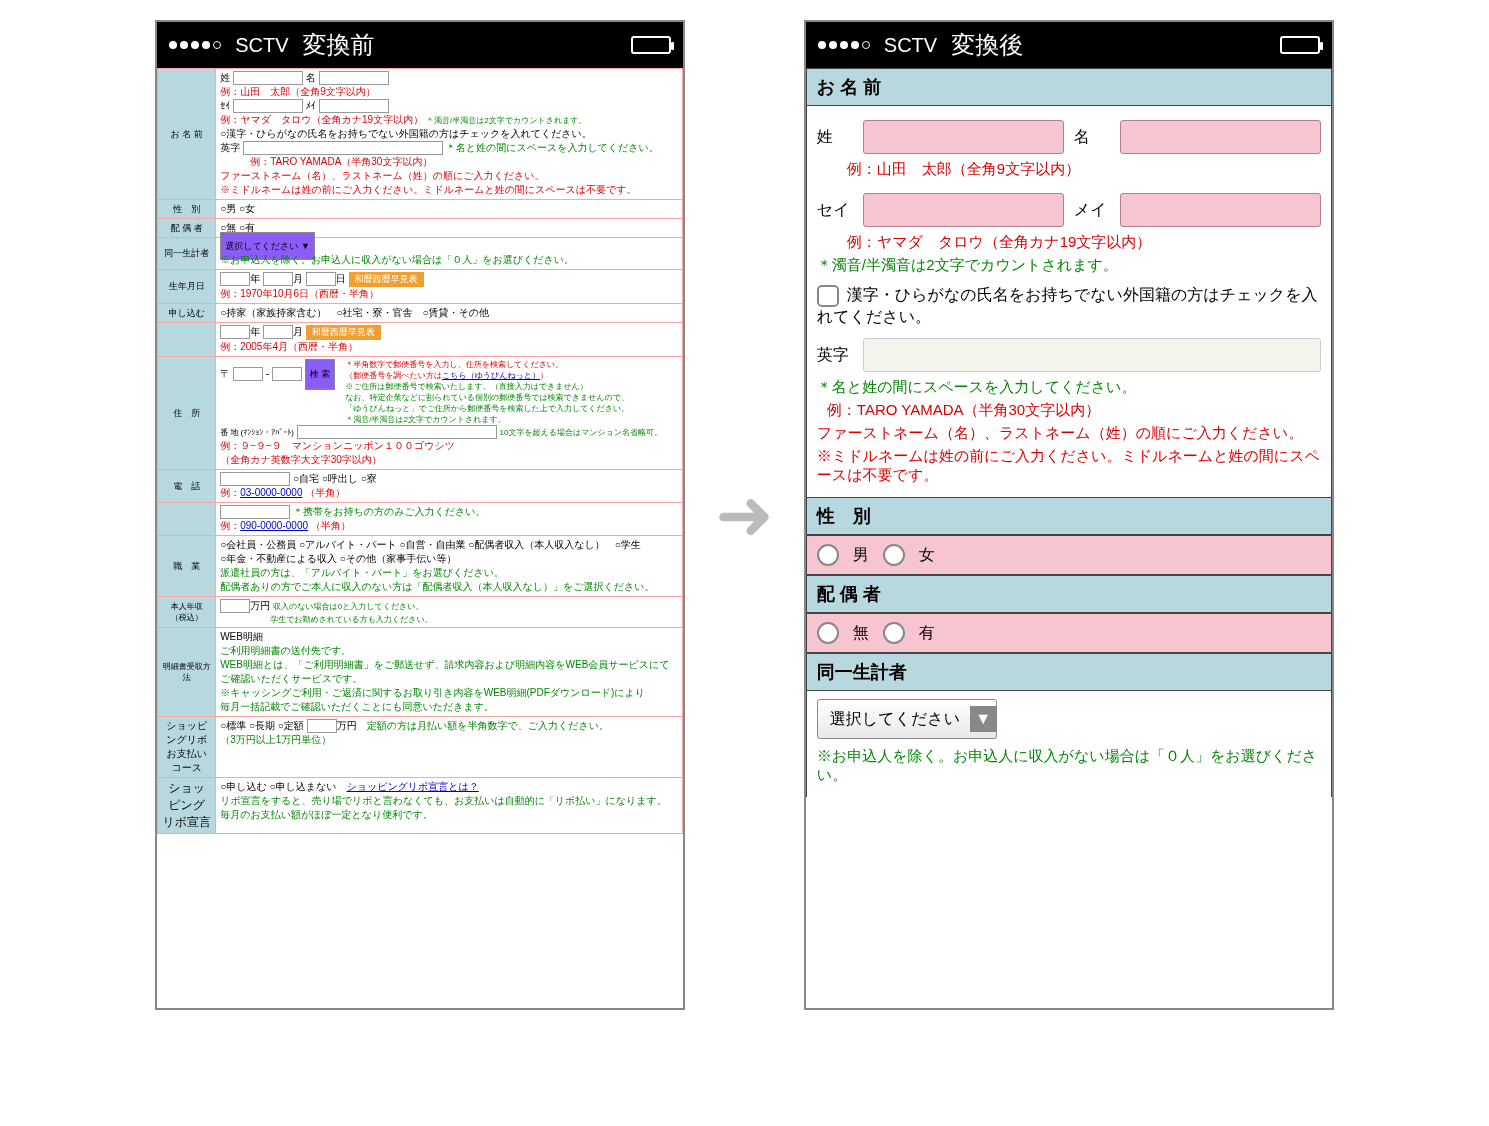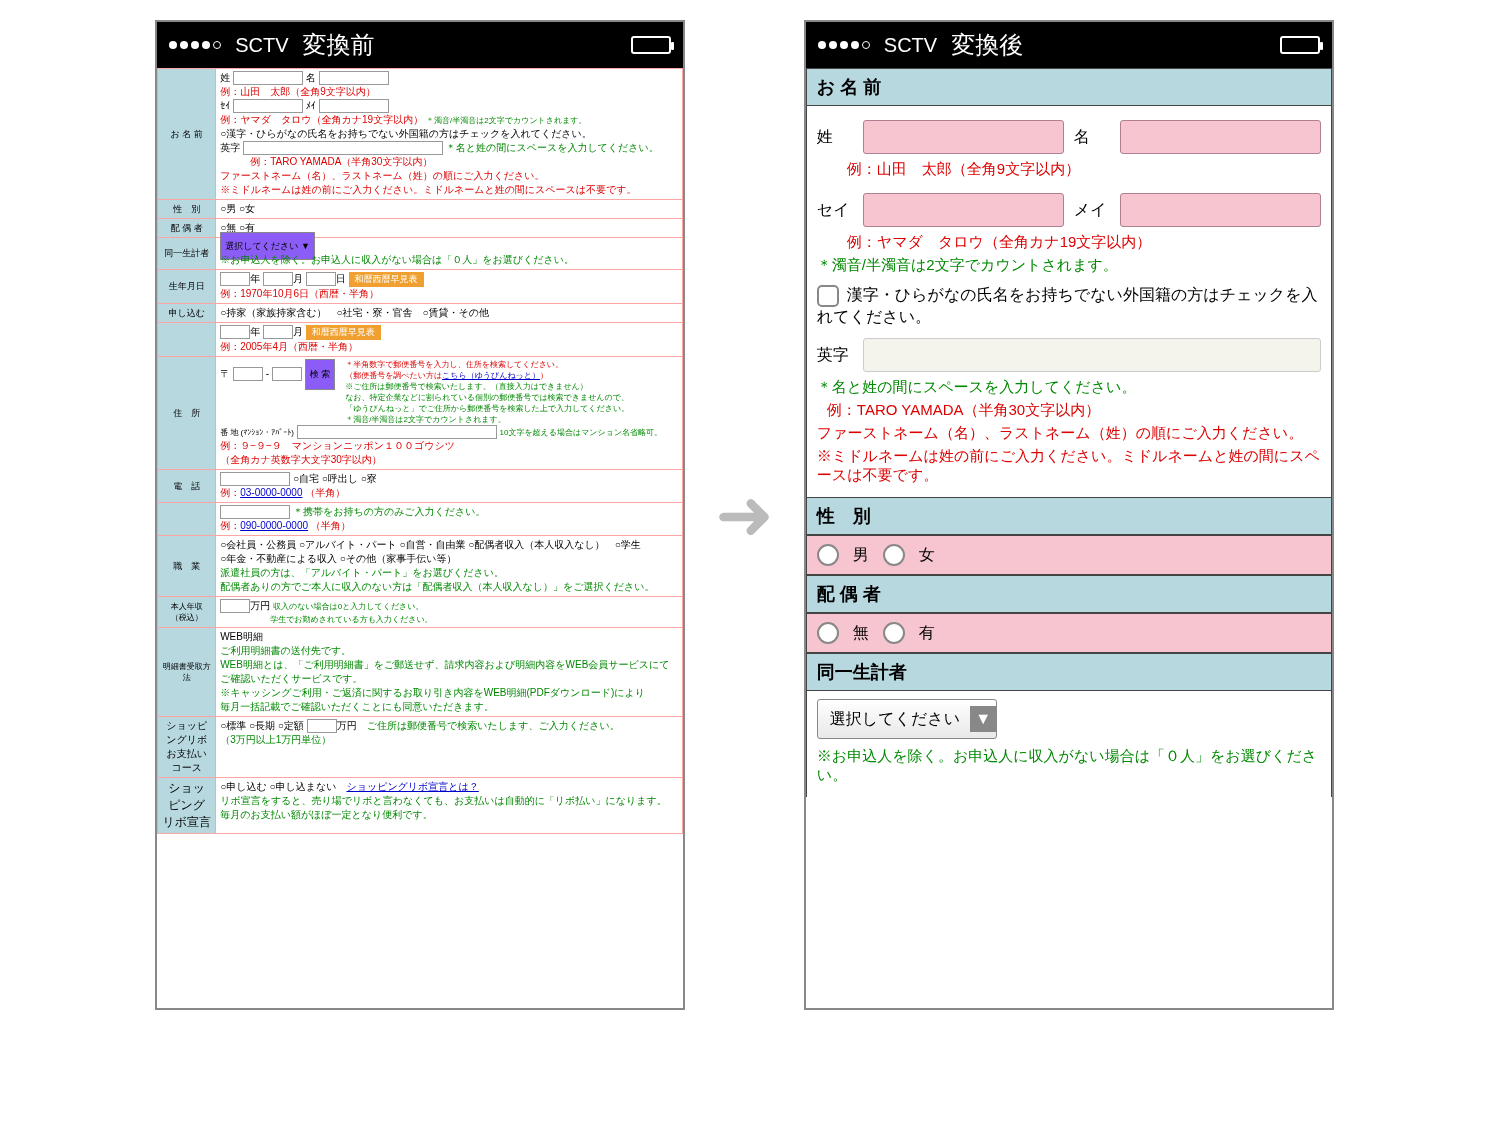--- a/index.html
+++ b/index.html
@@ -150,21 +150,21 @@
             <td class="lbl" style="font-size:8px">本人年収
 （税込）</td>
             <td><input type="text" class="inp-xs" style=""><span>万円</span> <span class="green" style="font-size:8px">収入のない場合は0と入力してください。</span><br><span class="green" style="font-size:8px;margin-left:50px">学生でお勤めされている方も入力ください。</span></td>
           </tr>
       <tr>
             <td class="lbl" style="font-size:8px">明細書受取方法</td>
             <td><span>WEB明細</span><br><span class="green">ご利用明細書の送付先です。</span><br><span class="green">WEB明細とは、「ご利用明細書」をご郵送せず、請求内容および明細内容をWEB会員サービスにてご確認いただくサービスです。</span><br><span class="green">※キャッシングご利用・ご返済に関するお取り引き内容をWEB明細(PDFダウンロード)により</span><br><span class="green">毎月一括記載でご確認いただくことにも同意いただきます。</span></td>
           </tr>
       <tr>
             <td class="lbl" style="font-size:10px">ショッピングリボお支払いコース</td>
-            <td><span>○標準 ○長期 ○定額</span> <input type="text" class="inp-xs" style=""><span>万円</span>　<span class="green">ご住所は郵便番号で検索いたします、ご入力ください。</span><br><span class="green">（3万円以上1万円単位）</span></td>
+            <td><span>○標準 ○長期 ○定額</span> <input type="text" class="inp-xs" style=""><span>万円</span>　<span class="green">定額の方は月払い額を半角数字で、ご入力ください。</span><br><span class="green">（3万円以上1万円単位）</span></td>
           </tr>
       <tr>
             <td class="lbl" style="font-size:12px">ショッピングリボ宣言</td>
             <td><span>○申し込む ○申し込まない　</span><span class="blue">ショッピングリボ宣言とは？</span><br><span class="green">リボ宣言をすると、売り場でリボと言わなくても、お支払いは自動的に「リボ払い」になります。</span><br><span class="green">毎月のお支払い額がほぼ一定となり便利です。</span></td>
           </tr>
     </tbody>
       </table>
   </div>
 </div>
 

